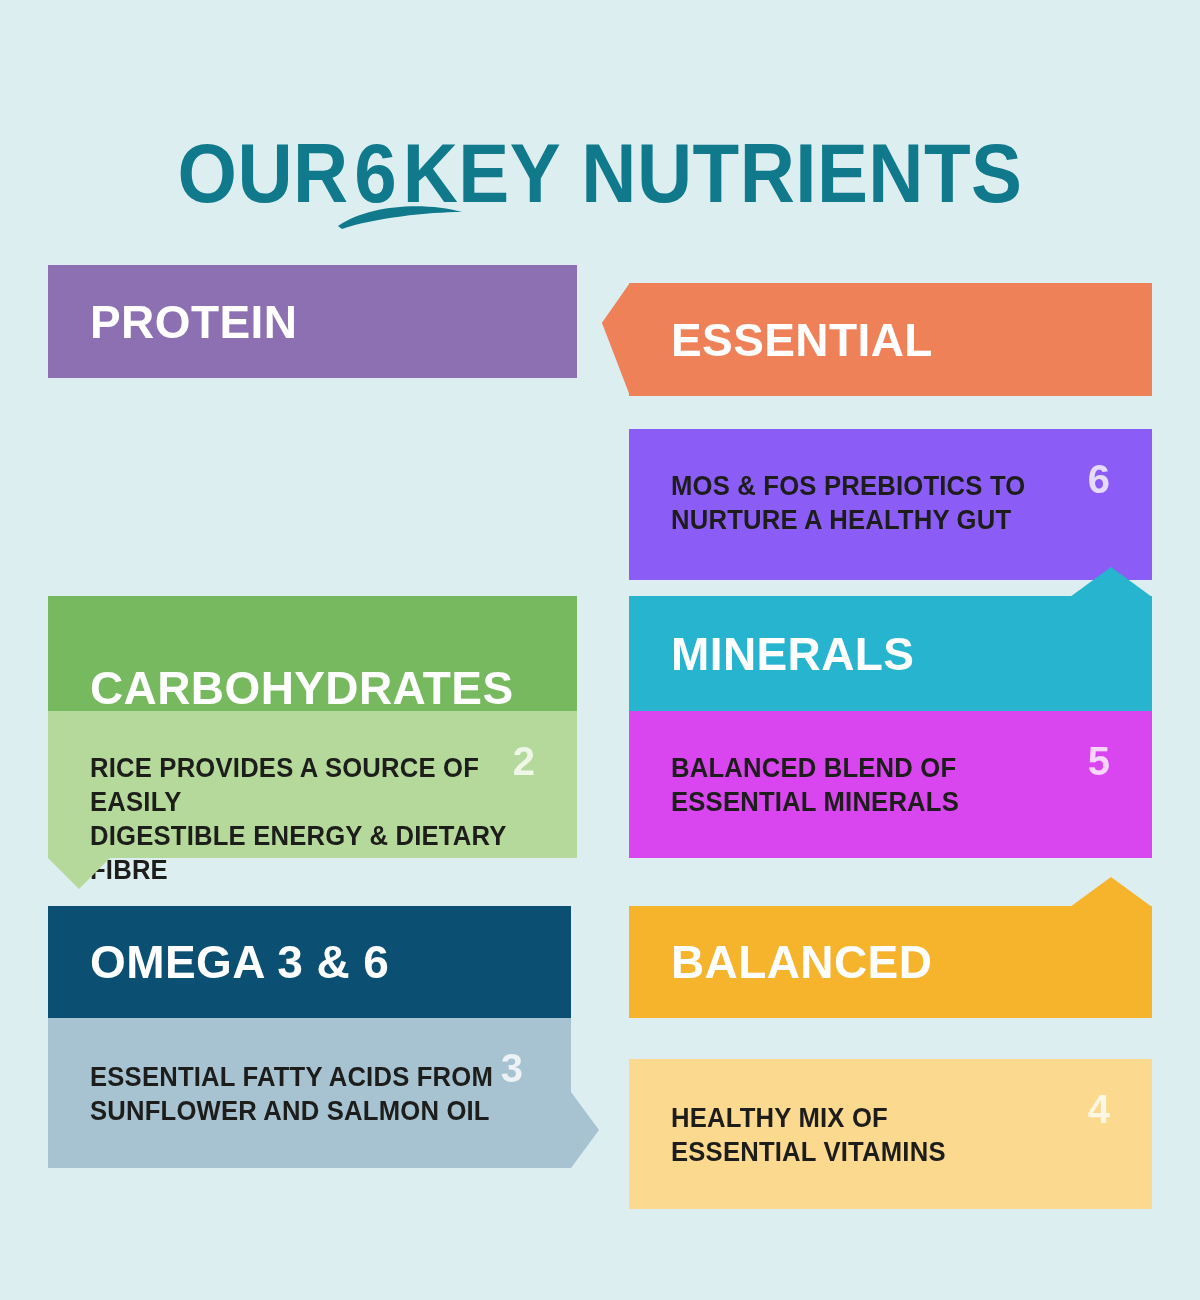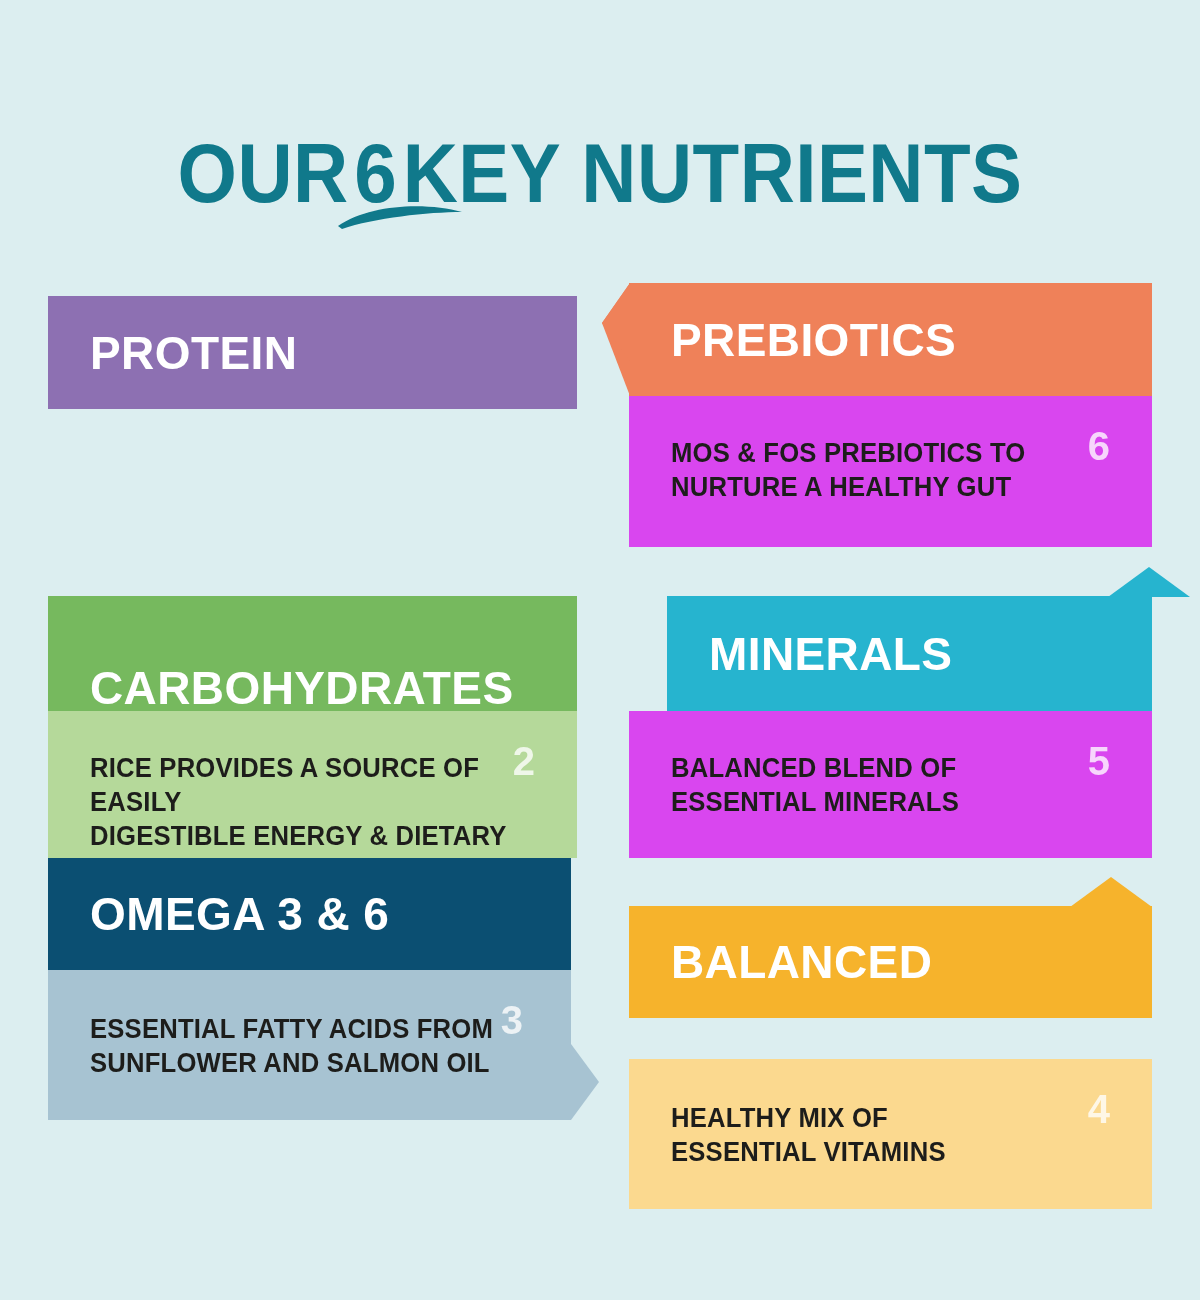--- a/index.html
+++ b/index.html
@@ -108,36 +108,36 @@
     border-left: 31px solid transparent;
     border-right: 31px solid transparent;
   }
   .arrow-right {
     width: 0; height: 0;
     border-top: 38px solid transparent;
     border-bottom: 38px solid transparent;
   }
 
   
-  #card-protein       { left: 48px;  top: 296px;  width: 529px; }
+  #card-protein       { left: 48px;  top: 265px;  width: 529px; }
   #card-carbohydrates { left: 48px;  top: 596px;  width: 529px; }
-  #card-omega         { left: 48px;  top: 858px;  width: 523px; border-radius: 14px; }
+  #card-omega         { left: 48px;  top: 906px;  width: 523px; border-radius: 14px; }
   #card-prebiotics    { left: 629px; top: 283px;  width: 523px; }
   #card-minerals      { left: 629px; top: 596px;  width: 523px; }
   #card-vitamins      { left: 629px; top: 906px;  width: 523px; }
 
   #card-protein       .header { height: 113px; }
   #card-protein       .body   { height: 151px; }
   #card-carbohydrates .header { height: 115px; align-items: flex-end; }
   #card-carbohydrates .body   { height: 147px; padding-left: 32px; }
   #card-omega         .header { height: 112px; }
   #card-omega         .body   { height: 150px; }
   #card-prebiotics    .header { height: 113px; }
   #card-prebiotics    .body   { height: 151px; }
-  #card-minerals      .header { height: 115px; margin-left: 38px; }
+  #card-minerals      .header { height: 115px; }
   #card-minerals      .body   { height: 147px; }
   #card-vitamins      .header { height: 112px; }
   #card-vitamins      .body   { height: 150px; }
 
   .header-label { margin-left: 42px; }
   #card-prebiotics .header-label,
   #card-minerals   .header-label,
   #card-vitamins   .header-label { margin-left: 42px; }
 
   .desc { left: 42px; }
@@ -187,23 +187,23 @@
   </div>
 
   <div class="card" id="card-prebiotics">
     <div class="header" style="background: rgb(239, 129, 89);">
       <div class="arrow" style="left:-27px; top:0px;">
         <svg width="28" height="113" viewBox="0 0 28 113" xmlns="http://www.w3.org/2000/svg">
           <polygon points="28,0 28,113 28,113 0,40 28,0" fill="#ef8159"></polygon>
           <polygon points="28,0 0,40 28,78 28,0" fill="#ef8159"></polygon>
         </svg>
       </div>
-      <span class="header-label">PREBIOTICS</span>
-    </div>
-    <div class="body" style="background: #d946ef;">
+      <span class="header-label">ESSENTIAL</span>
+    </div>
+    <div class="body" style="background: #8b5cf6; margin-top: 33px;">
       <span class="desc" style="top:40px;">MOS &amp; FOS PREBIOTICS TO
 NURTURE A HEALTHY GUT</span>
       <span class="num-badge" style="right:42px; top:30px;">6</span>
     </div>
   </div>
 
   <div class="card" id="card-minerals">
     <div class="header" style="background: rgb(38, 180, 207);">
       <div class="arrow" style="left:441px; top:-29px;">
         <svg width="82" height="30" viewBox="0 0 82 30" xmlns="http://www.w3.org/2000/svg">

